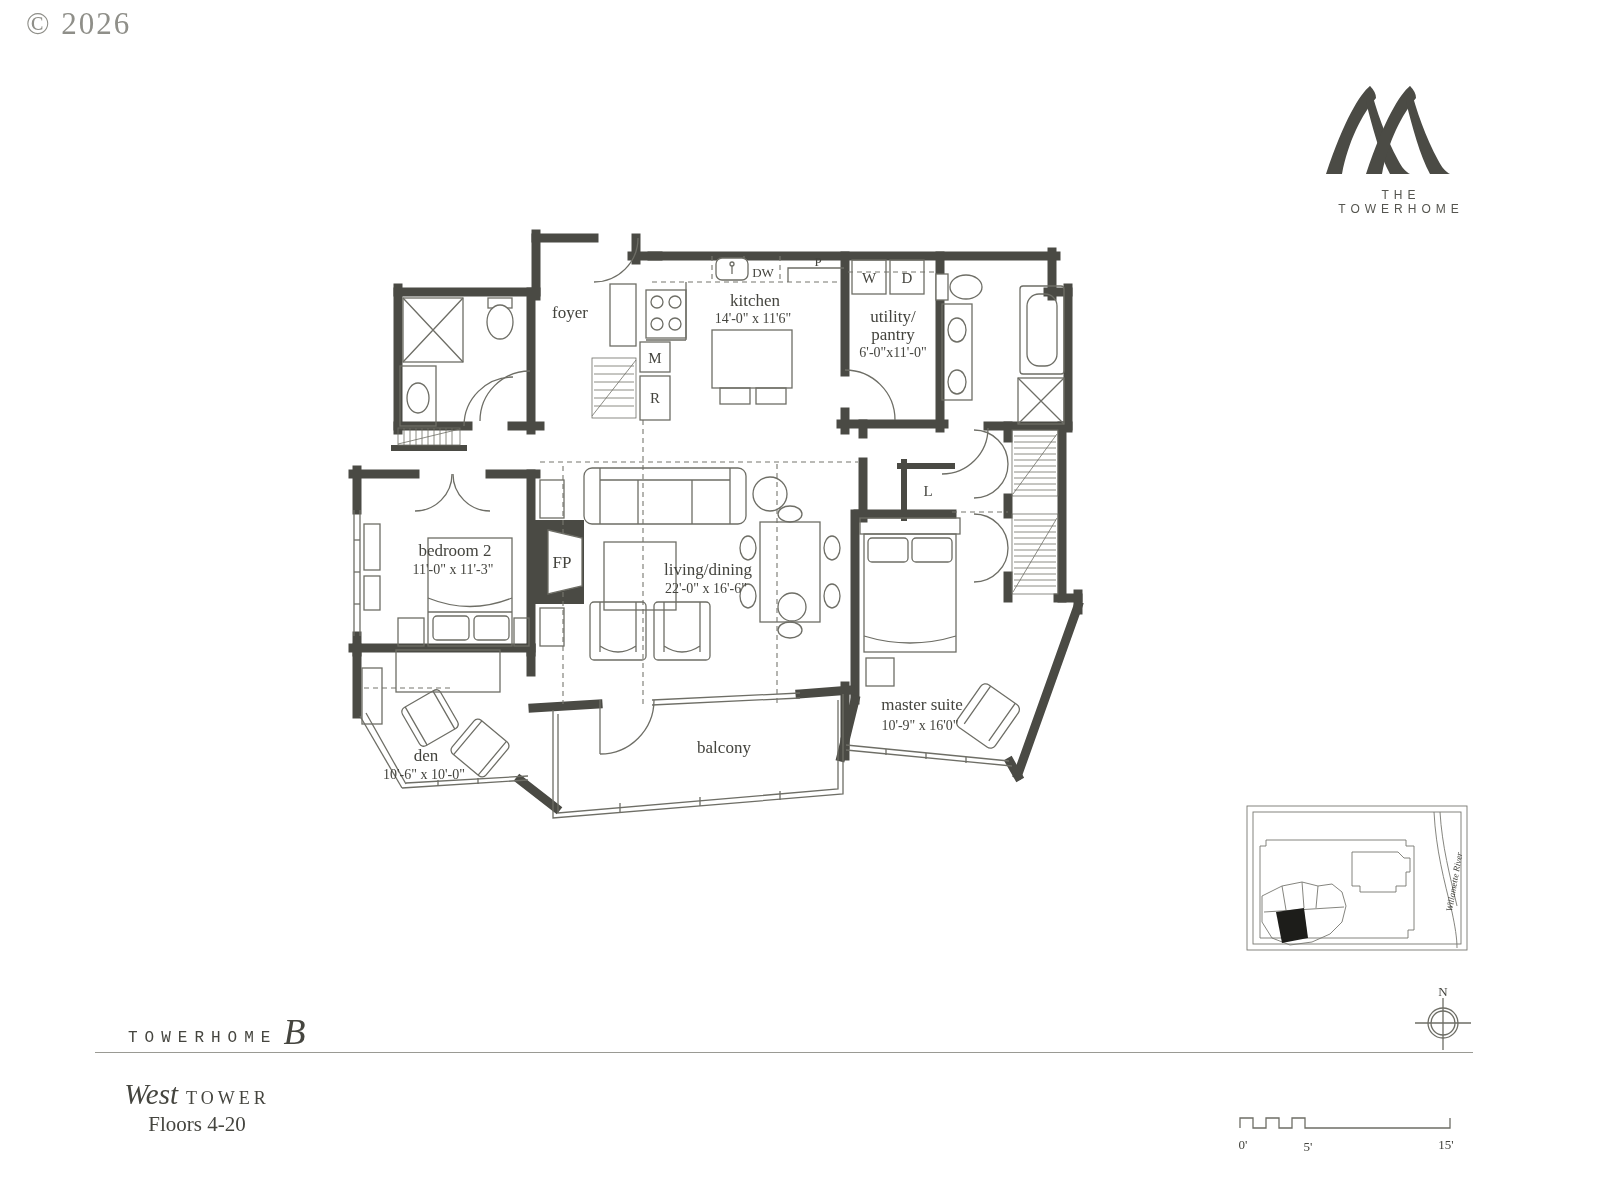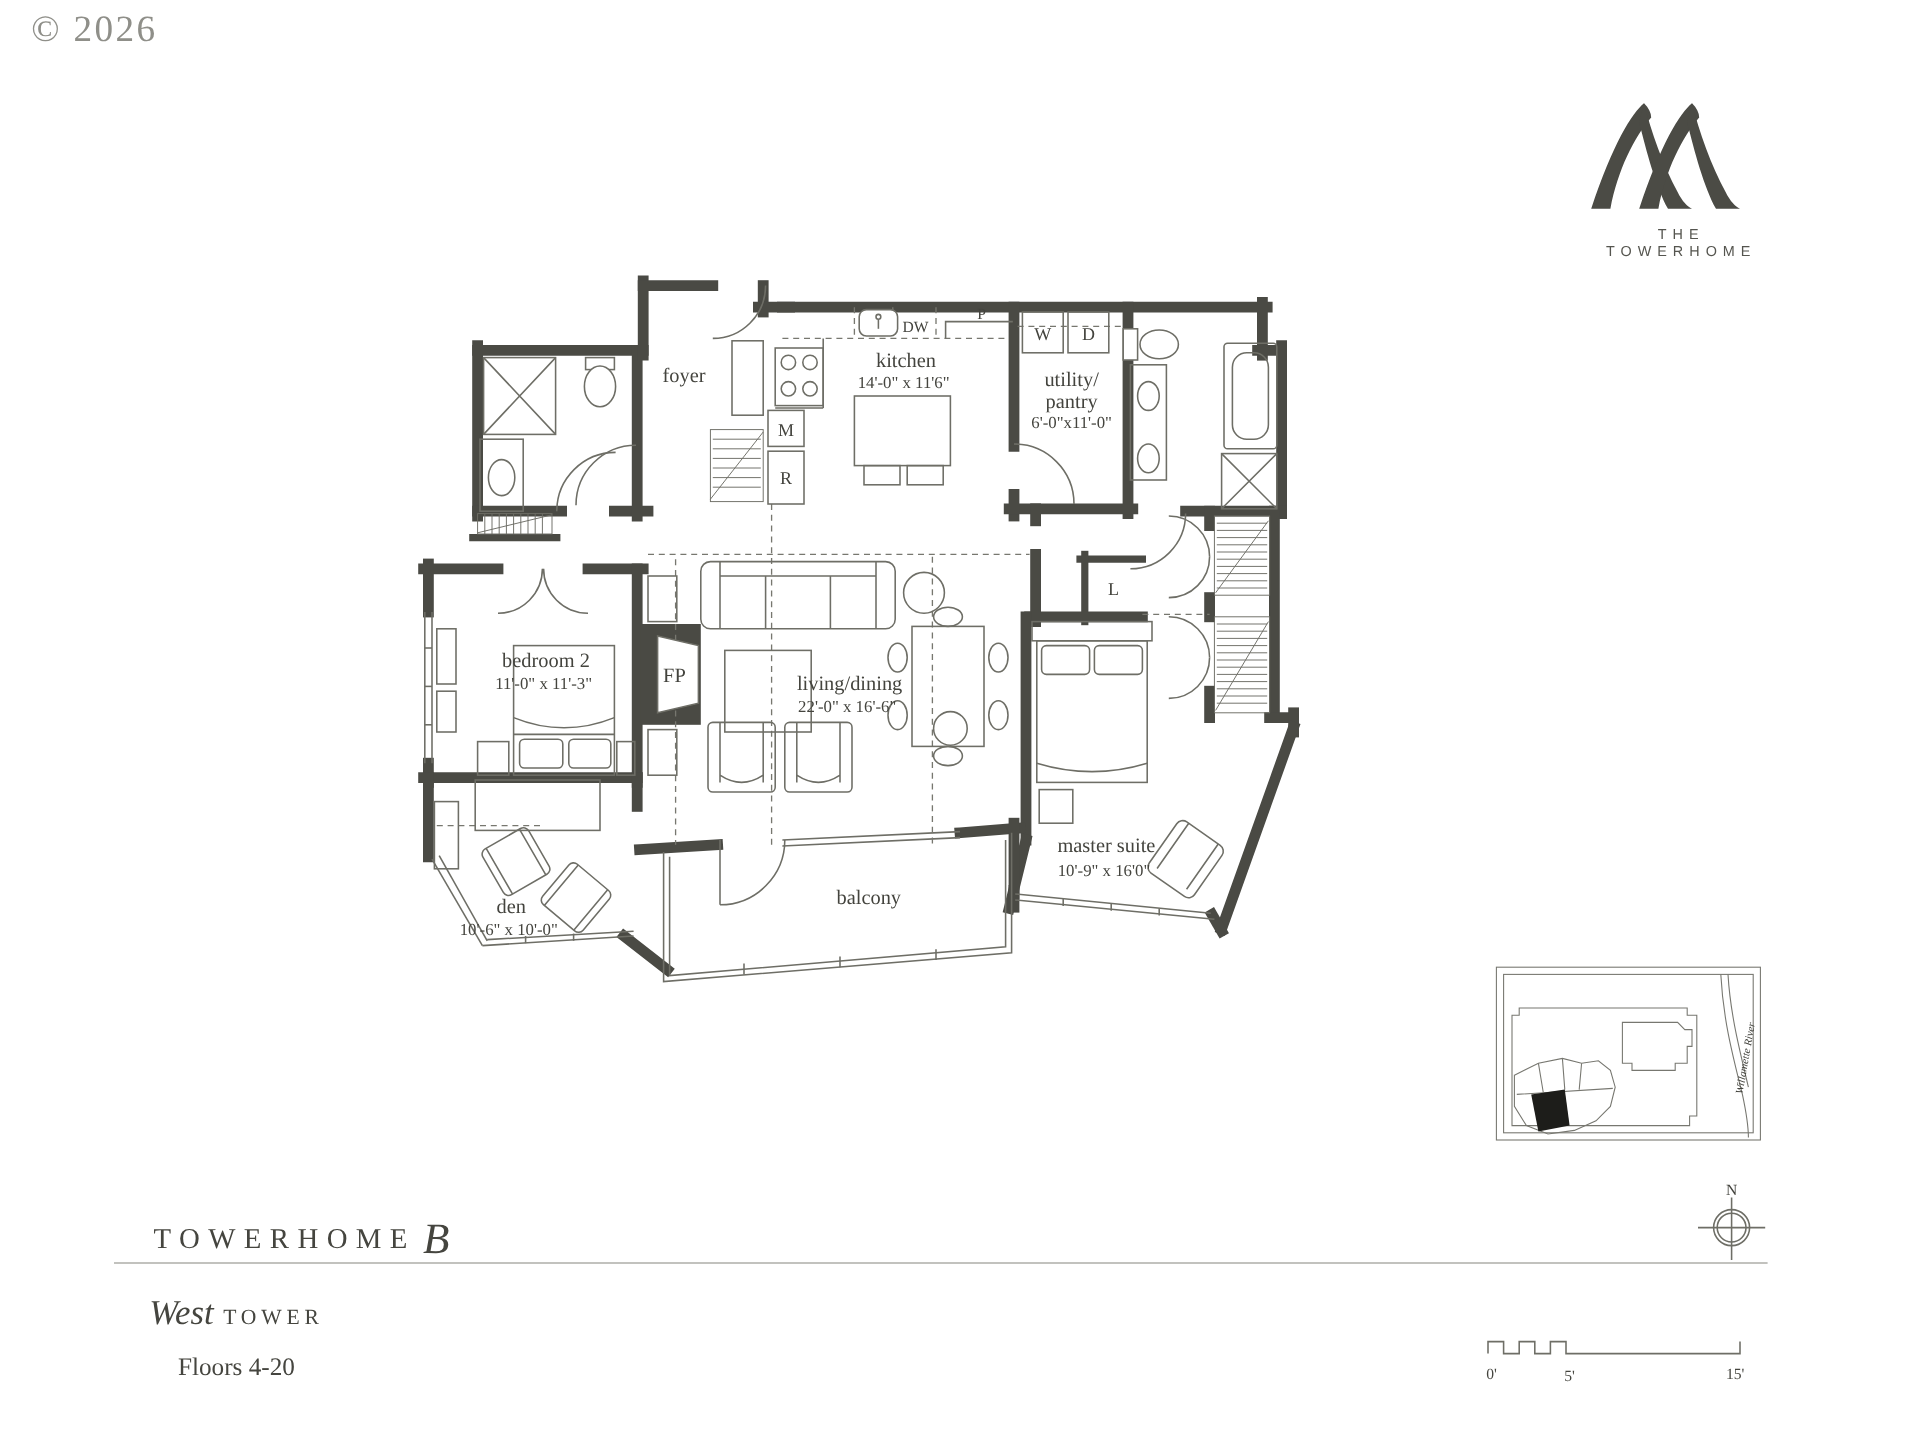--- a/index.html
+++ b/index.html
@@ -4,28 +4,28 @@
 <style>
   html,body{margin:0;padding:0;background:#fff;}
   #page{position:relative;width:1600px;height:1200px;background:#ffffff;overflow:hidden;
         font-family:"Liberation Serif",serif;color:#4a4a42;}
   #gfx{position:absolute;left:0;top:0;width:1600px;height:1200px;}
   .abs{position:absolute;}
   .copyright{left:26px;top:6px;font-size:31px;letter-spacing:2px;color:#8f8f89;}
   .brand-name{left:1316px;top:188px;width:170px;text-align:center;
               font-family:"Liberation Sans",sans-serif;font-size:12px;letter-spacing:5px;color:#55554f;}
   .towerhome{left:128px;top:1018px;display:flex;align-items:flex-end;}
-  .towerhome .word{font-family:Liberation Serif, serif;font-size:24px;letter-spacing:7px;color:#45453f;}
+  .towerhome .word{font-family:Liberation Mono, monospace;font-size:16px;letter-spacing:7px;color:#45453f;}
   .towerhome .letter{font-size:36px;font-style:italic;margin-left:6px;line-height:.8;color:#45453f;}
   .divider{left:95px;top:1052px;width:1378px;height:1px;background:#9a9a94;}
   .westtower{left:112px;top:1078px;width:170px;text-align:center;}
   .westtower .l1{white-space:nowrap;}
   .westtower .script{font-style:italic;font-size:29px;color:#45453f;}
   .westtower .caps{font-family:Liberation Serif, serif;font-size:18px;letter-spacing:4px;color:#45453f;margin-left:4px;}
-  .westtower .floors{font-size:21px;margin-top:16px;color:#45453f;}
+  .westtower .floors{font-size:21px;margin-top:1px;color:#45453f;}
   .summary{left:318px;top:1102px;font-size:22px;color:#3f3f3a;}
   svg text{font-family:"Liberation Serif",serif;fill:#44443e;}
   .rmname{font-size:17px;text-anchor:middle;}
   .rmdim{font-size:14px;text-anchor:middle;}
   .fixt{font-size:15px;text-anchor:middle;}
   .fixs{font-size:13px;text-anchor:middle;}
   .wall{stroke:#4a4a44;stroke-width:9;fill:none;stroke-linecap:square;}
   .wall6{stroke:#4a4a44;stroke-width:6;fill:none;stroke-linecap:square;}
   .ln{stroke:#6e6e66;stroke-width:1.3;fill:none;}
   .lnw{stroke:#6e6e66;stroke-width:1.3;fill:#fff;}

